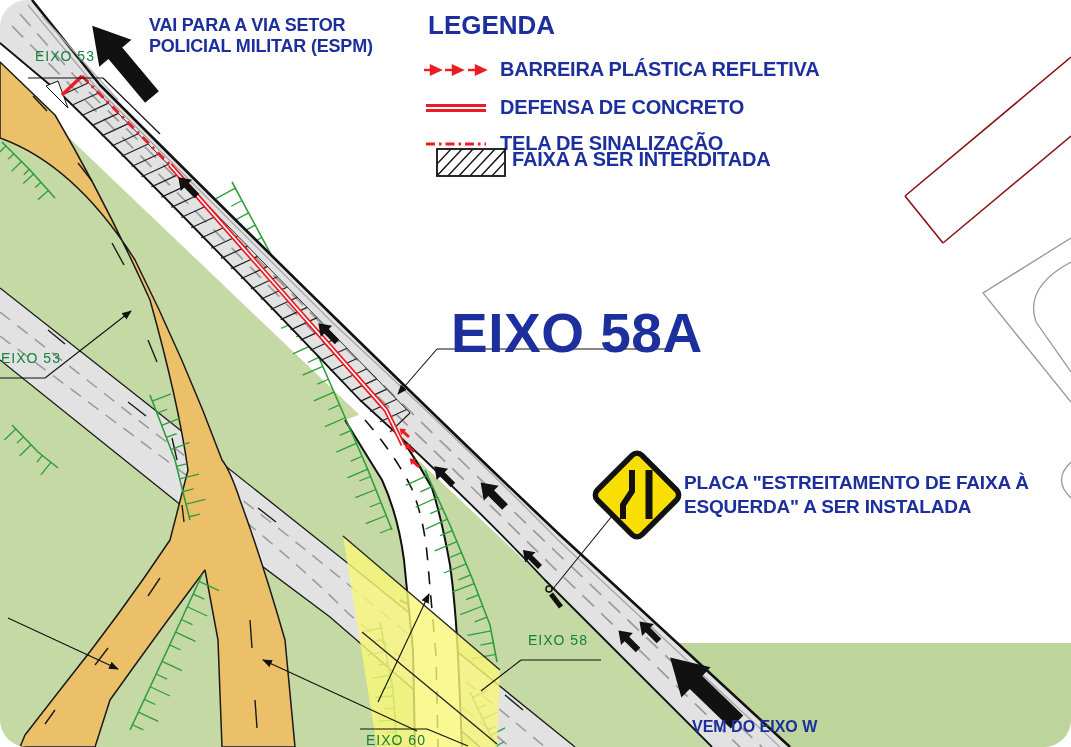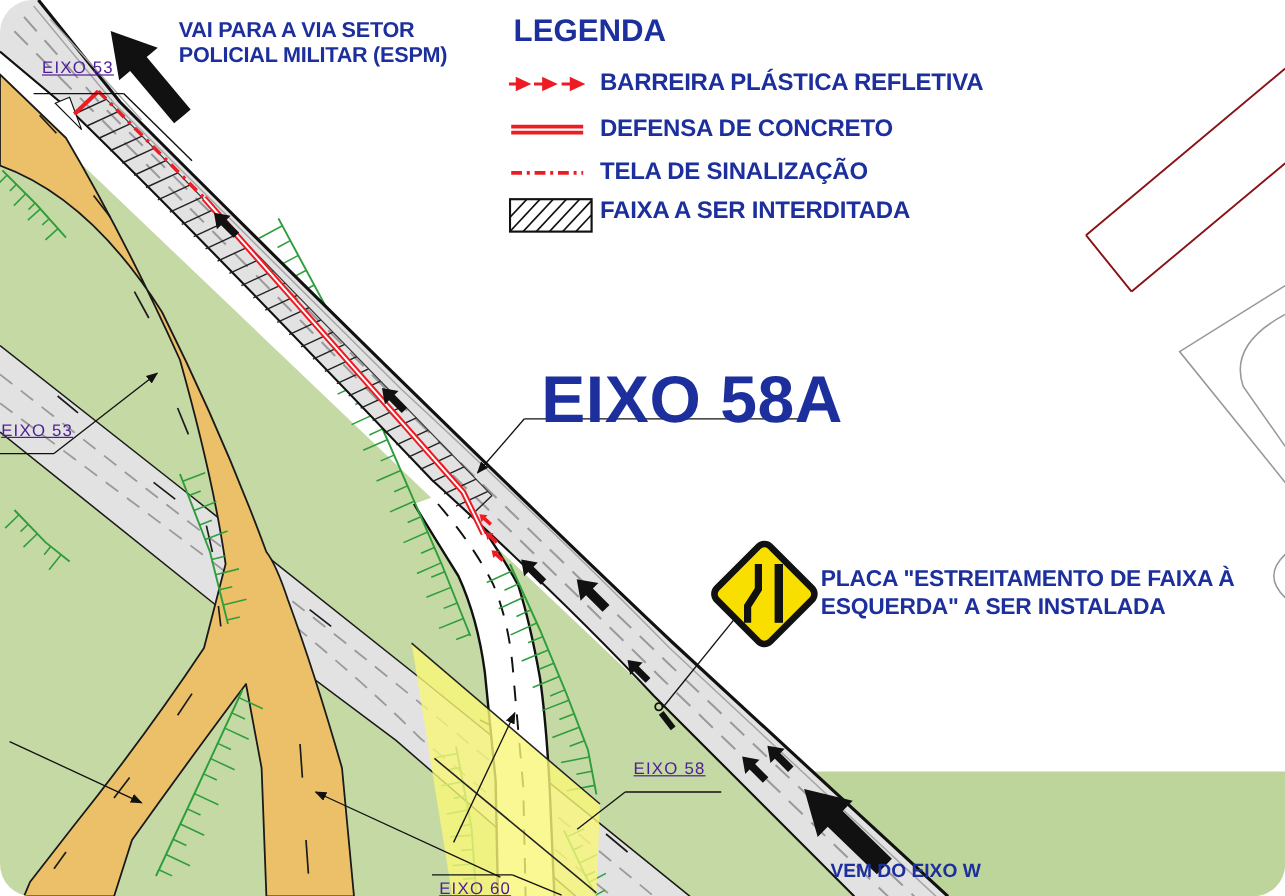--- a/index.html
+++ b/index.html
@@ -1,21 +1,21 @@
 <!DOCTYPE html>
 <html style="--blue: #1c2f9c; --red: #ed1c24; --dark-red: #8a1417; --road-gray: #e2e2e2; --lane-gray: #9a9a9a; --green-fill: #c5d9a4; --green-fill-dark: #bdd49a; --hatch-green: #2e9e3c; --orange: #ecc069; --sign-yellow: #f8df00; --highlight-yellow: #f9f678; --ink: #111111;"><head>
 <meta charset="utf-8">
 <style>
   html,body{margin:0;padding:0;background:#fff;}
   #stage{position:relative;width:1071px;height:747px;overflow:hidden;background:#fff;
          font-family:"Liberation Sans",sans-serif;border-radius:27px;}
   #drawing{position:absolute;left:0;top:0;}
   .lbl{position:absolute;white-space:nowrap;line-height:1.15;}
   .blue{color:var(--blue);font-weight:bold;}
-  .cad{color:#4c1d95;font-size:14px;letter-spacing:1px;font-weight:400;text-decoration:underline;}
+  .cad{color:#15803d;font-size:14px;letter-spacing:1px;font-weight:400;}
   .note{font-size:18px;letter-spacing:-0.2px;}
   .big-axis{font-size:55px;letter-spacing:0.5px;}
   #legend{position:absolute;left:424px;top:10px;width:500px;height:200px;}
   #legend .lg-title{position:absolute;left:4px;top:0;font-size:26px;font-weight:bold;color:var(--blue);}
   .lg-row{position:absolute;left:0;display:flex;}
   .lg-sym{width:72px;display:flex;justify-content:flex-start;align-items:center;}
   .lg-label{font-size:20px;font-weight:bold;color:var(--blue);letter-spacing:-0.2px;margin-left:4px;}
 </style>
 </head>
 <body>
@@ -341,21 +341,21 @@
 
   <div class="lg-row" style="top:122px;">
     <span class="lg-sym">
       <svg width="64" height="14" viewBox="0 0 64 14">
         <path d="M2,7 H62" stroke="var(--red)" stroke-width="3.2" stroke-dasharray="9 4 2.5 4" fill="none"></path>
       </svg>
     </span>
     <span class="lg-label">TELA DE SINALIZAÇÃO</span>
   </div>
 
-  <div class="lg-row" style="top:155px;">
+  <div class="lg-row" style="top:138px;margin-left:12px;">
     <span class="lg-sym">
       <svg width="71" height="30" viewBox="0 0 71 30">
         <defs>
               <clipPath id="fclip">
                 <rect x="1.5" y="1.5" width="67" height="26"></rect>
               </clipPath>
             </defs>
         <rect x="1" y="1" width="68" height="27" fill="#fff" stroke="#111" stroke-width="1.8"></rect>
         <g clip-path="url(#fclip)" stroke="#111" stroke-width="1.4">
           <line x1="-12" y1="30" x2="16" y2="0"></line>

